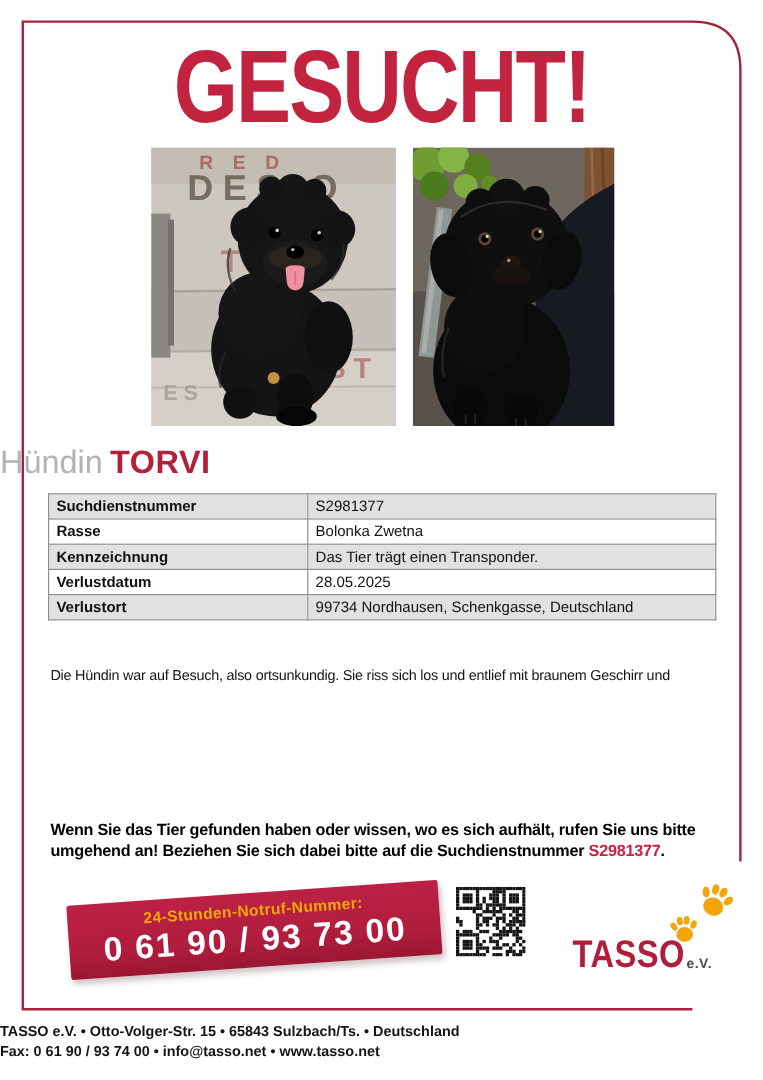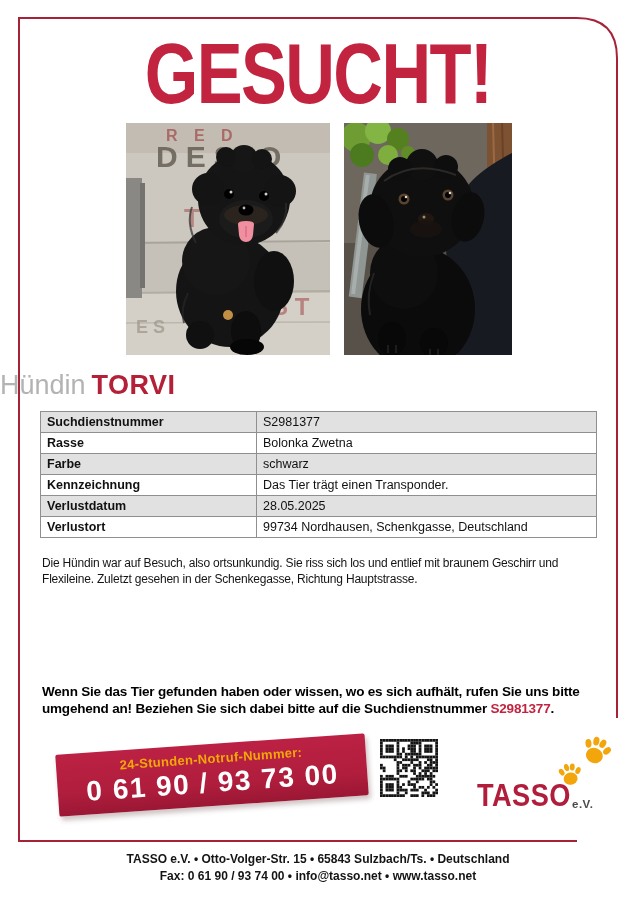--- a/index.html
+++ b/index.html
@@ -55,21 +55,21 @@
   
   .qr{position:absolute;left:380px;top:739px;width:58px;height:58px;background:#fff;}
   
   .logo-paws{position:absolute;left:553px;top:731px;width:66px;height:60px;}
   .wordmark{
     position:absolute;left:477px;top:779px;font-size:32px;line-height:32px;font-weight:bold;
     color:#b01e3c;transform:scaleX(0.85);transform-origin:0 50%;letter-spacing:0.5px;white-space:nowrap;
   }
   .ev{position:absolute;left:572px;top:798px;font-size:11.5px;font-weight:bold;color:#4a4a4a;letter-spacing:0.5px;text-align:right;}
   
-  .footer{position:absolute;top:851px;left:0;width:636px;text-align:center;font-size:12px;line-height:17px;font-weight:bold;color:#141414;}
+  .footer{position:absolute;top:851px;left:0;width:636px;text-align:left;font-size:12px;line-height:17px;font-weight:bold;color:#141414;}
 </style>
 </head>
 <body>
 
 <div class="page">
 
   <svg class="frame" width="636" height="900" viewBox="0 0 636 900">
     <path d="M 577 841 H 19 V 18 H 577 Q 617 18 617 58 V 718" fill="none" stroke="#a62239" stroke-width="2"></path>
   </svg>
 
@@ -178,41 +178,37 @@
     <tbody>
         <tr>
           <td class="lbl">Suchdienstnummer</td>
           <td>S2981377</td>
         </tr>
         <tr>
           <td class="lbl">Rasse</td>
           <td>Bolonka Zwetna</td>
         </tr>
         <tr>
-          <td class="lbl">Farbe</td>
-          <td>schwarz</td>
-        </tr>
-        <tr>
           <td class="lbl">Kennzeichnung</td>
           <td>Das Tier trägt einen Transponder.</td>
         </tr>
         <tr>
           <td class="lbl">Verlustdatum</td>
           <td>28.05.2025</td>
         </tr>
         <tr>
           <td class="lbl">Verlustort</td>
           <td>99734 Nordhausen, Schenkgasse, Deutschland</td>
         </tr>
       </tbody>
   </table>
 
   <p class="description">
     <span>Die Hündin war auf Besuch, also ortsunkundig. Sie riss sich los und entlief mit braunem Geschirr und</span><br>
-    <span>Flexileine. Zuletzt gesehen in der Schenkegasse, Richtung Hauptstrasse.</span><br>
+    <br>
   </p>
 
   <p class="cta">
     <span>Wenn Sie das Tier gefunden haben oder wissen, wo es sich aufhält, rufen Sie uns bitte</span><br>
     <span>umgehend an! Beziehen Sie sich dabei bitte auf die Suchdienstnummer </span><span class="ref">S2981377</span><span>.</span>
   </p>
 
   <div class="banner">
     <div class="banner-label">24-Stunden-Notruf-Nummer:</div>
     <div class="banner-phone">0 61 90 / 93 73 00</div>

